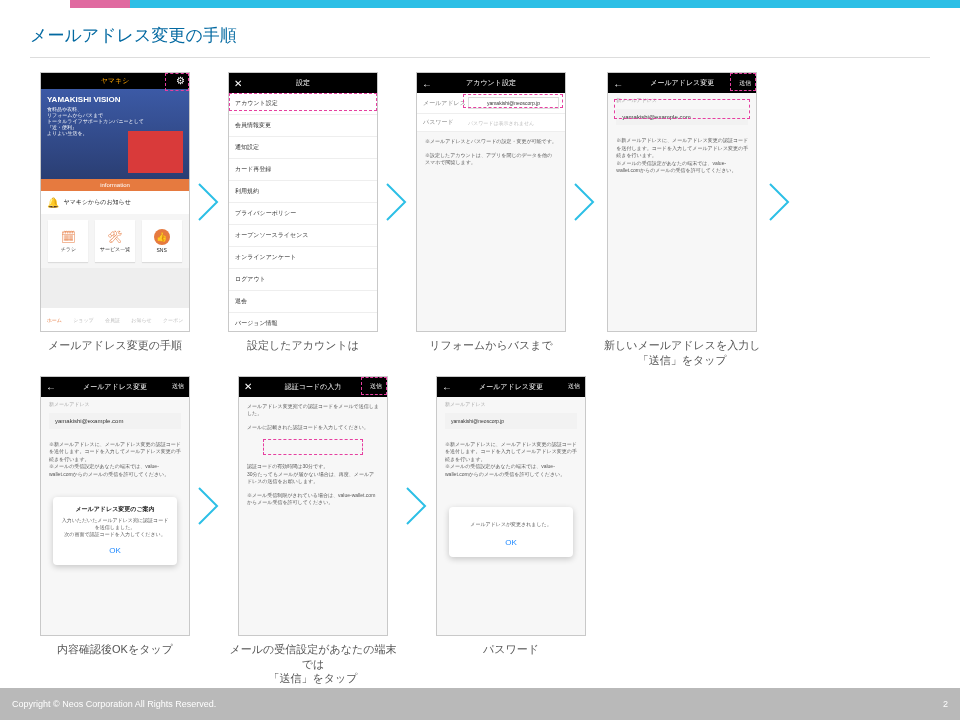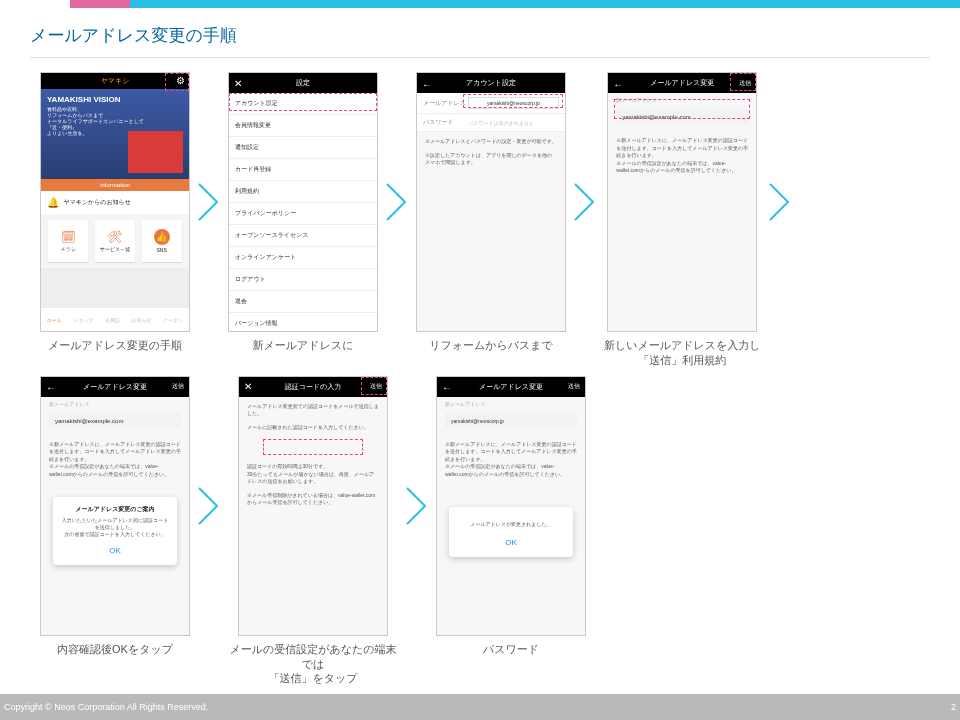--- a/index.html
+++ b/index.html
@@ -42,21 +42,21 @@
   .p1 .hero { height:90px; background:linear-gradient(#3c5aa6,#2a3e73); color:#fff; padding:6px; font-size:5px; position:relative; }
   .p1 .hero .store { position:absolute; right:6px; bottom:6px; width:55px; height:42px; background:#d93a3a; }
   .p1 .info { background:#e67a3f; color:#fff; text-align:center; font-size:6px; padding:3px 0; }
   .p1 .notice { background:#fff; display:flex; align-items:center; padding:6px; font-size:6px; }
   .p1 .notice .bell { color:#e67a3f; font-size:10px; margin-right:4px; }
   .p1 .tiles { display:flex; justify-content:space-around; padding:6px 4px; background:#f5f5f5; }
   .p1 .tile { background:#fff; width:40px; height:42px; display:flex; flex-direction:column; align-items:center; justify-content:center; font-size:5px; box-shadow:0 1px 1px rgba(0,0,0,.1); }
   .p1 .tile .ic { font-size:12px; color:#e67a3f; margin-bottom:2px; }
   .p1 .tabbar { position:absolute; bottom:0; left:0; right:0; height:24px; background:#fff; border-top:1px solid #eee; display:flex; justify-content:space-around; align-items:center; font-size:5px; color:#bbb; }
   .p1 .tabbar .active { color:#e67a3f; }
-  .footer { position:absolute; bottom:0; left:0; right:0; height:26px; background:#b9b9b9; color:#fff; font-size:9px; display:flex; align-items:center; padding:0 4px; justify-content:space-between; }
+  .footer { position:absolute; bottom:0; left:0; right:0; height:32px; background:#b9b9b9; color:#fff; font-size:9px; display:flex; align-items:center; padding:0 12px; justify-content:space-between; }
   .pagewrap { position:relative; width:960px; height:720px; }
 </style>
 </head>
 <body>
 <div class="pagewrap">
 
 <div class="topbar">
   <div class="seg seg1"></div>
       <div class="seg seg2"></div>
       <div class="seg seg3"></div>
@@ -134,21 +134,21 @@
         <div class="listitem">利用規約</div>
         <div class="listitem">プライバシーポリシー</div>
         <div class="listitem">オープンソースライセンス</div>
         <div class="listitem">オンラインアンケート</div>
         <div class="listitem">ログアウト</div>
         <div class="listitem">退会</div>
         <div class="listitem">バージョン情報</div>
 
         <div class="highlight" style="top:20px;left:0;right:0;height:18px"></div>
       </div>
-      <div class="caption">新メールアドレスに</div>
+      <div class="caption">設定したアカウントは</div>
     </div>
 
     <div class="arrow">
           <svg viewBox="0 0 24 40">
             <polyline points="2,2 20,20 2,38" fill="none" stroke="#2cbfe6" stroke-width="2"></polyline>
           </svg>
         </div>
 
     <div class="step">
       <div class="phone white">
@@ -185,21 +185,21 @@
           <span class="action">送信</span>
         </div>
         <div class="grey-lbl">新メールアドレス</div>
         <div class="inputbox">yamakishi@example.com</div>
         <div class="note" style="white-space:pre-line">※新メールアドレスに、メールアドレス変更の認証コードを送付します。コードを入力してメールアドレス変更の手続きを行います。
 ※メールの受信設定があなたの端末では、value-wallet.comからのメールの受信を許可してください。</div>
         <div class="highlight" style="top:0;right:0;width:26px;height:18px"></div>
         <div class="highlight" style="top:26px;left:6px;right:6px;height:20px"></div>
       </div>
       <div class="caption">新しいメールアドレスを入力し
-「送信」利用規約</div>
+「送信」をタップ</div>
     </div>
 
     <div class="arrow">
           <svg viewBox="0 0 24 40">
             <polyline points="2,2 20,20 2,38" fill="none" stroke="#2cbfe6" stroke-width="2"></polyline>
           </svg>
         </div>
 
   </div>
 

